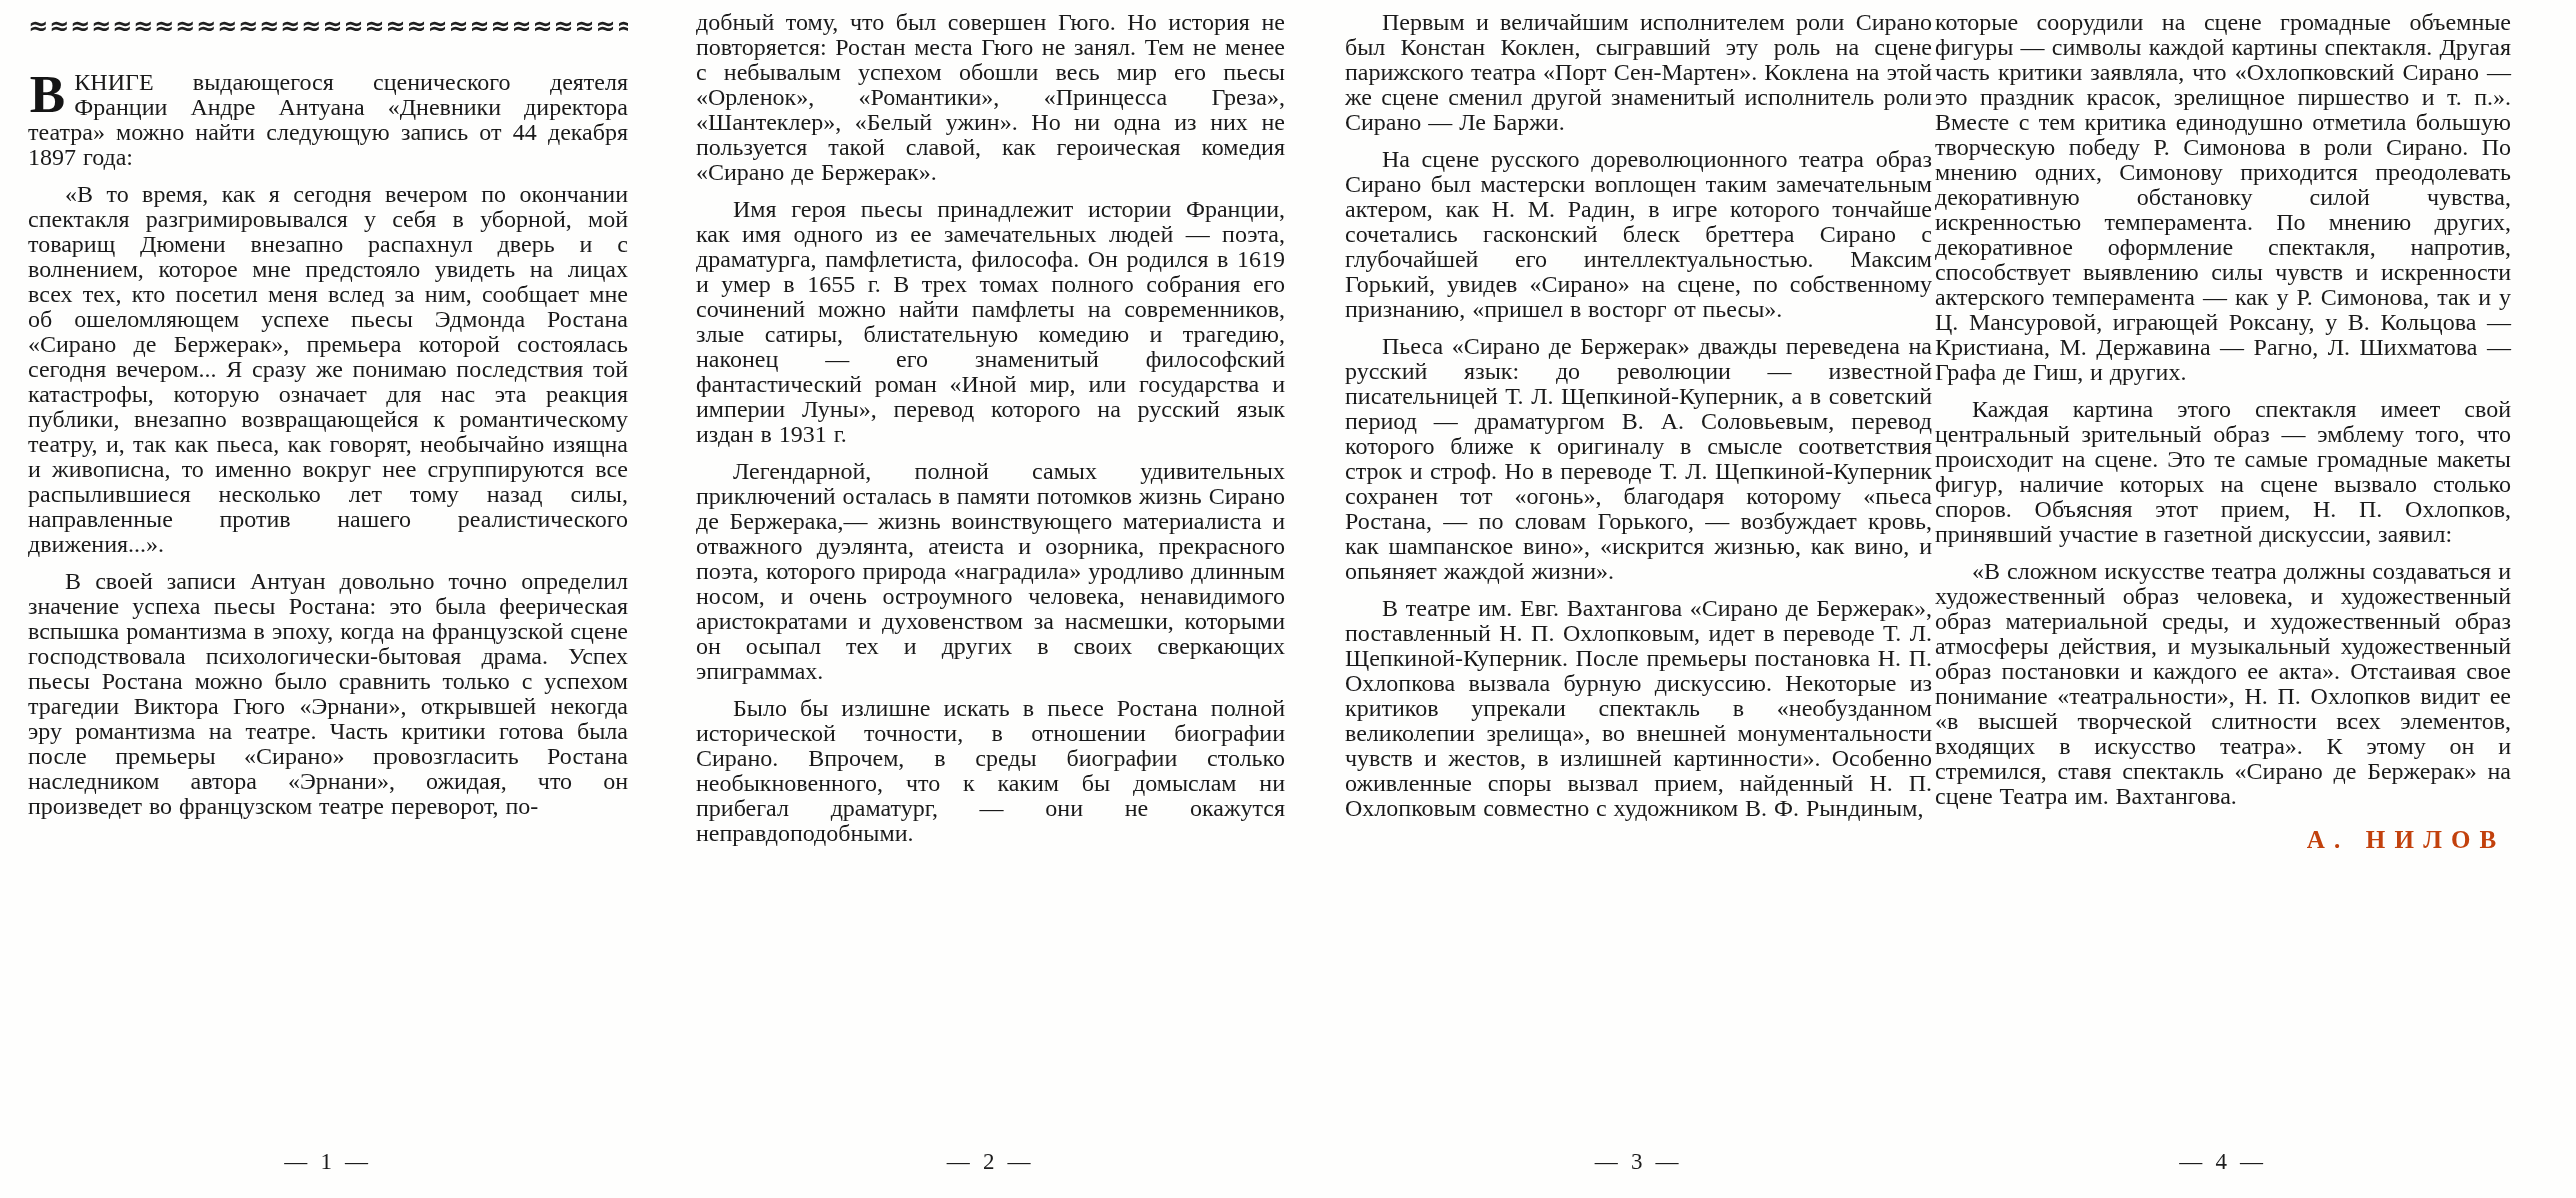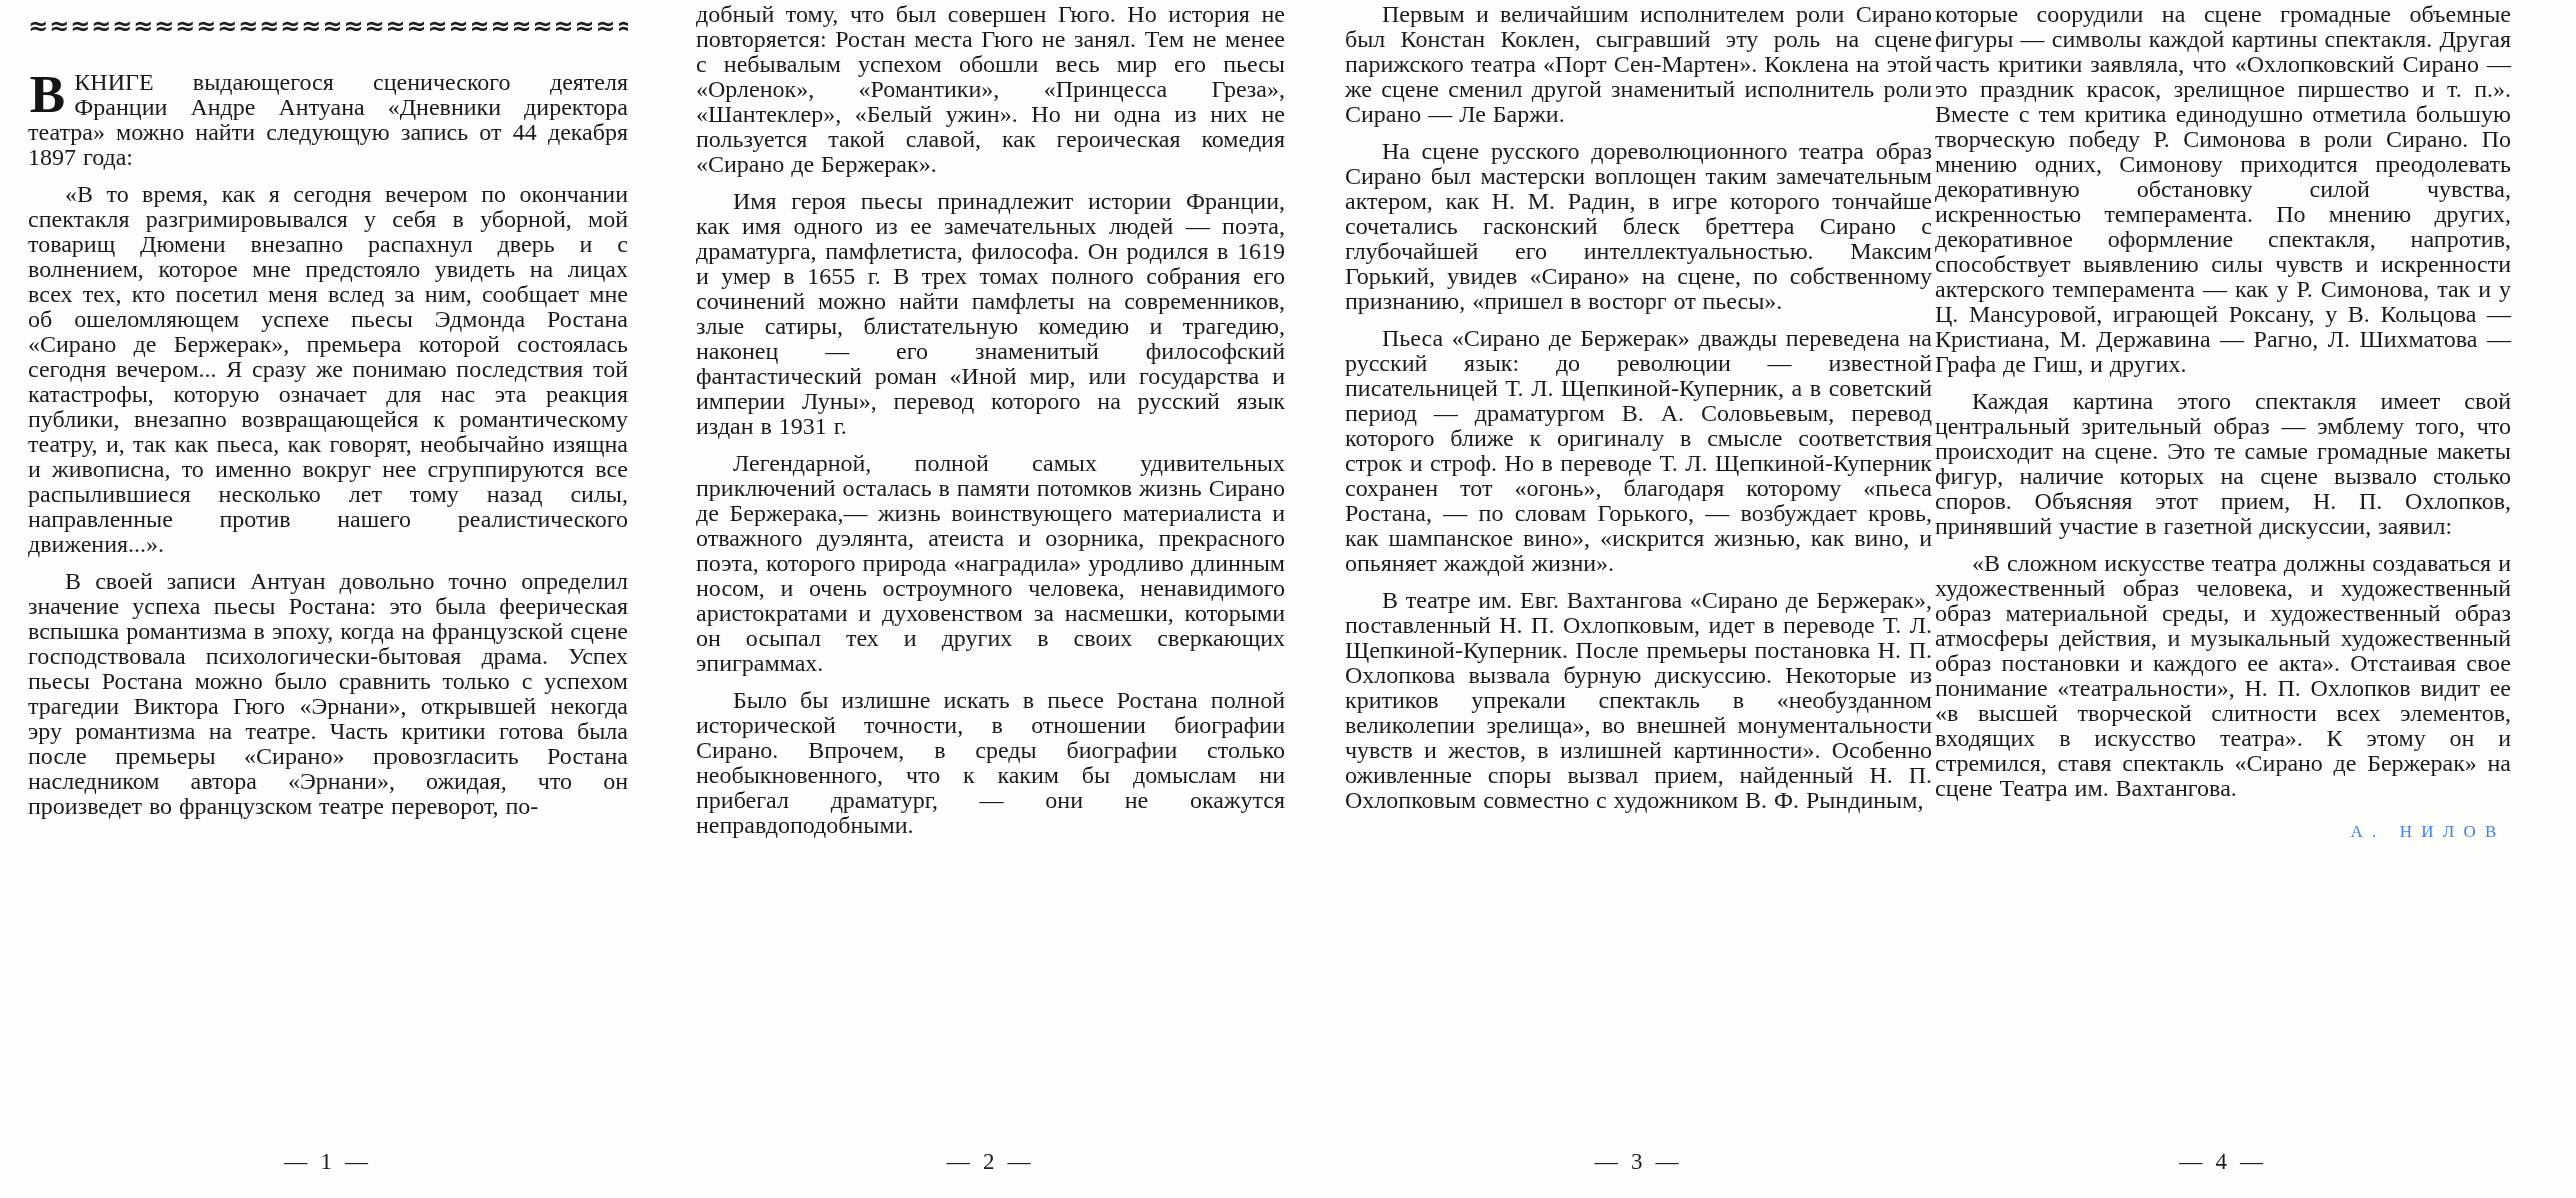--- a/index.html
+++ b/index.html
@@ -35,21 +35,21 @@
   }
 
   .body {
     font-size: 24px;
     line-height: 25px;
     text-align: justify;
     hyphens: auto;
     -webkit-hyphens: auto;
     word-spacing: 0.9px;
   }
-  .col .body { padding-top: 2px; }
+  .col .body { padding-top: 10px; }
   #col1 .body { padding-top: 0; }
 
   .body p { margin: 0 0 12px 0; text-indent: 37px; }
   .body p.no-indent { text-indent: 0; }
 
   .dropcap {
     float: left;
     font-size: 53px;
     line-height: 44px;
     font-weight: bold;
@@ -63,25 +63,25 @@
     bottom: 24px;
     text-align: center;
     font-size: 23px;
     letter-spacing: 3.7px;
     color: #1d1d1d;
   }
 
   .signature {
     margin-top: 18.4px;
     text-align: right;
-    font-size: 17px;
-    font-weight: normal;
+    font-size: 25px;
+    font-weight: bold;
     letter-spacing: 9.2px;
     padding-right: 5.5px;
-    color: #3b82f6;
+    color: #c2410c;
   }
 </style>
 </head>
 <body>
 
 <div class="sheet">
 
   <div class="col" id="col1">
     <div class="ornament">≈≈≈≈≈≈≈≈≈≈≈≈≈≈≈≈≈≈≈≈≈≈≈≈≈≈≈≈≈≈≈≈≈≈≈≈≈≈≈≈</div>
     <div class="body">

